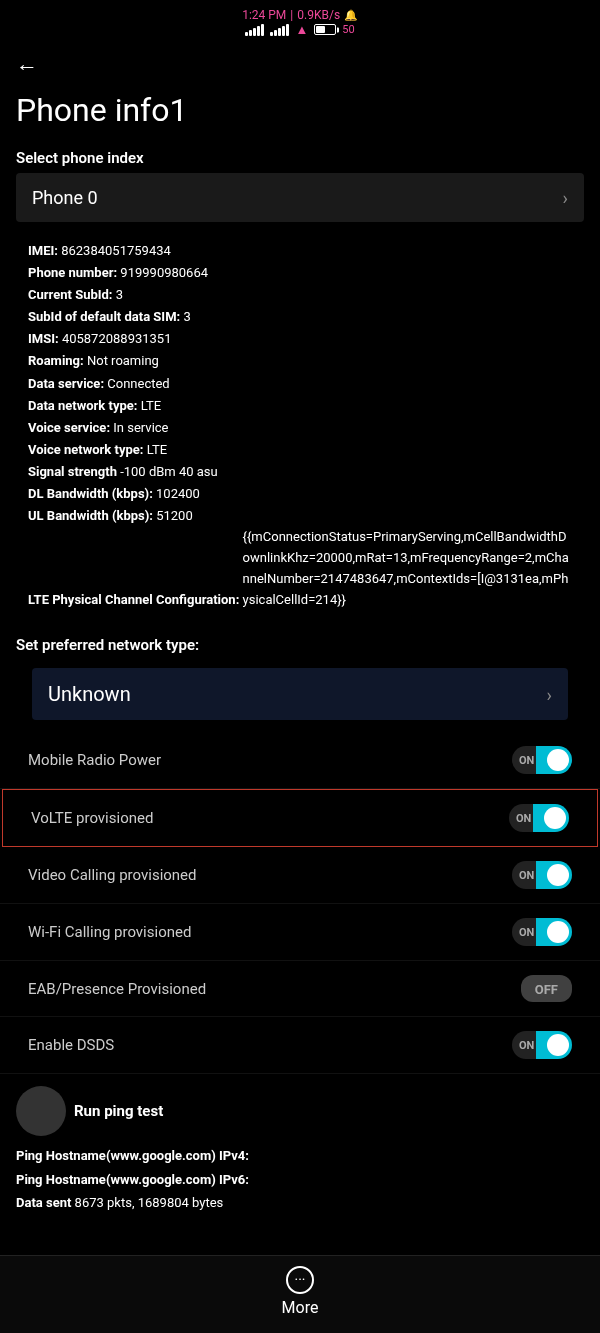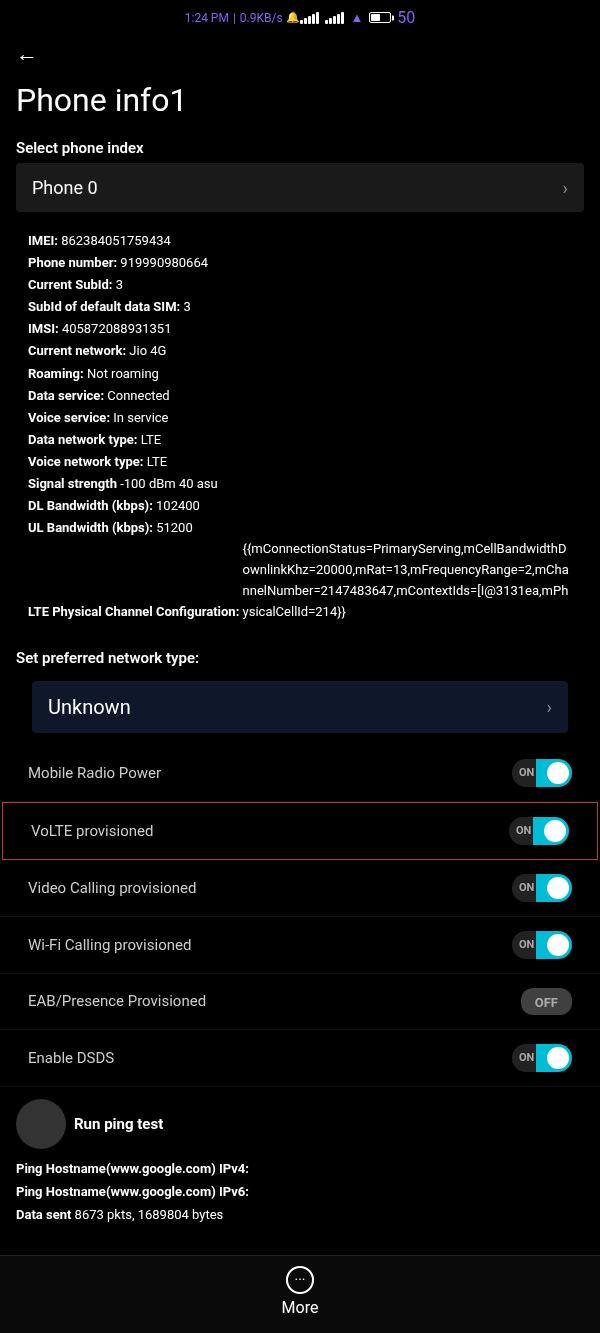--- a/index.html
+++ b/index.html
@@ -10,25 +10,26 @@
       font-family: 'Roboto', Arial, sans-serif;
       width: 600px;
       min-height: 1333px;
       position: relative;
       overflow-x: hidden;
     }
 
     
     .status-bar {
       display: flex;
-      justify-content: center;
+      justify-content: flex-start;
       align-items: center;
       padding: 8px 14px 4px;
       font-size: 12px;
-      color: #8b5cf6;
+      color: #ec4899;
+      flex-direction: column;
     }
     .status-left { display: flex; align-items: center; gap: 4px; }
     .status-right { display: flex; align-items: center; gap: 6px; }
     .battery-icon {
       border: 1.5px solid #fff;
       border-radius: 2px;
       width: 22px;
       height: 11px;
       display: inline-flex;
       align-items: center;
@@ -277,21 +278,21 @@
       <span style="height:4px;"></span>
       <span style="height:6px;"></span>
       <span style="height:8px;"></span>
       <span style="height:10px;"></span>
       <span style="height:12px;"></span>
     </span>
     <span class="wifi-icon">▲</span>
     <div class="battery-icon">
       <div class="battery-fill" style="width:50%;"></div>
     </div>
-    <span style="font-size:16px;">50</span>
+    <span style="font-size:11px;">50</span>
   </div>
 </div>
 
 
 <div class="back-btn">←</div>
 
 
 <div class="page-title">Phone info1</div>
 
 
@@ -319,38 +320,34 @@
   </div>
   <div class="info-row">
     <span class="label">SubId of default data SIM:</span>
     <span class="value">3</span>
   </div>
   <div class="info-row">
     <span class="label">IMSI:</span>
     <span class="value">405872088931351</span>
   </div>
   <div class="info-row">
-    <span class="label">Current network:</span>
-    <span class="value">Jio 4G</span>
-  </div>
-  <div class="info-row">
     <span class="label">Roaming:</span>
     <span class="value">Not roaming</span>
   </div>
   <div class="info-row">
     <span class="label">Data service:</span>
     <span class="value">Connected</span>
   </div>
   <div class="info-row">
+    <span class="label">Data network type:</span>
+    <span class="value">LTE</span>
+  </div>
+  <div class="info-row">
     <span class="label">Voice service:</span>
     <span class="value">In service</span>
-  </div>
-  <div class="info-row">
-    <span class="label">Data network type:</span>
-    <span class="value">LTE</span>
   </div>
   <div class="info-row">
     <span class="label">Voice network type:</span>
     <span class="value">LTE</span>
   </div>
   <div class="info-row">
     <span class="label">Signal strength</span>
     <span class="value"> </span>
     <span class="value">-100 dBm   40 asu</span>
   </div>

